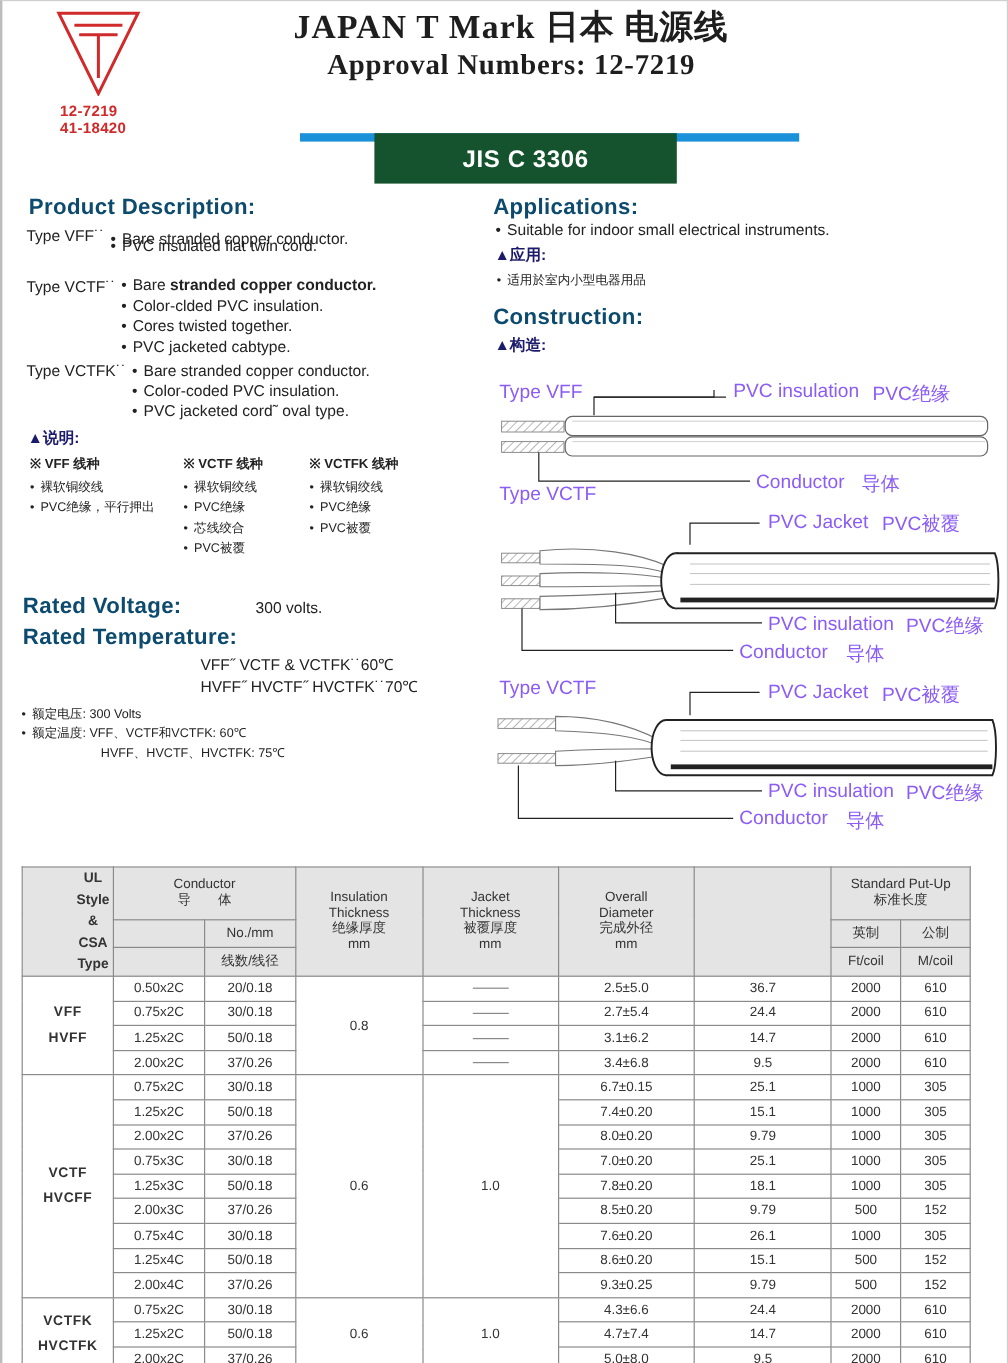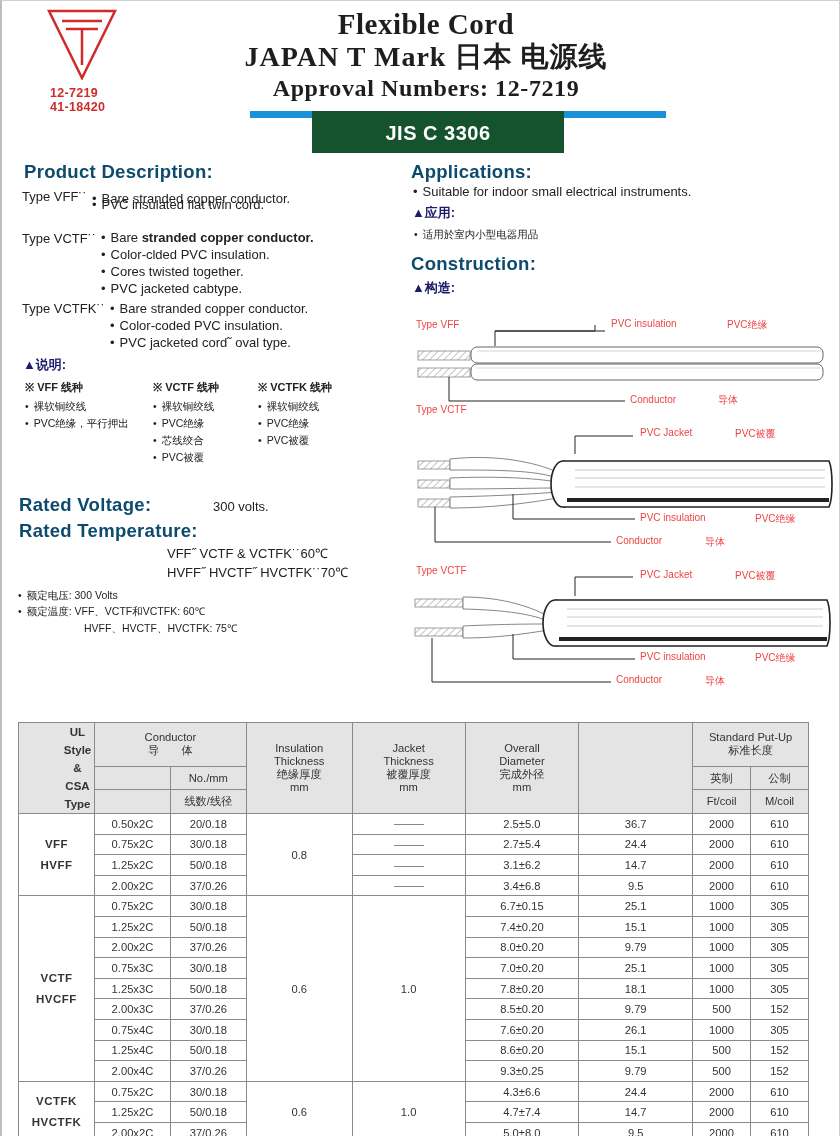--- a/index.html
+++ b/index.html
@@ -25,21 +25,21 @@
   .small { font-size: 10.5px; line-height: 16px; }
   .bullet::before { content: "\2022"; margin-right: 5px; }
 
   .desc-row { position: absolute; font-size: 13px; line-height: 17px; color: #222; white-space: nowrap; }
 
   .sm-col { position: absolute; font-size: 10.5px; line-height: 17px; color: #222; }
   .sm-col .hd { font-weight: bold; font-size: 11px; margin-bottom: 2px; }
 
   
   .diagram { position: absolute; left: 405px; }
-  .dlabel { position: absolute; font-size: 10px; color: #ef4444; white-space: nowrap; }
+  .dlabel { position: absolute; font-size: 16px; color: #8b5cf6; white-space: nowrap; }
 
   
   table.spec { position: absolute; left: 18px; top: 722px; width: 791px; border-collapse: collapse; font-size: 11.2px; color: #333; }
   table.spec td, table.spec th { border: 1px solid #8a8a8a; text-align: center; vertical-align: middle; font-weight: normal; padding: 0; }
   table.spec thead th { background: #e4e4e4; line-height: 13px; }
   table.spec tbody td { height: 20.6px; }
   table.spec .type { font-weight: bold; font-size: 11.5px; line-height: 21px; letter-spacing: 0.5px; }
   table.spec .bold { font-weight: bold; font-size: 11.5px; padding-left: 42px; }
   .dash { display: inline-block; width: 30px; border-top: 1px solid #888; vertical-align: middle; }
 </style>
@@ -53,21 +53,20 @@
   <line x1="16" y1="13" x2="56" y2="13" stroke="#d02a2a" stroke-width="2.5"></line>
   <line x1="20" y1="21" x2="52" y2="21" stroke="#d02a2a" stroke-width="2.5"></line>
   <line x1="36" y1="21" x2="36" y2="57" stroke="#d02a2a" stroke-width="2.5"></line>
 </svg>
 <div class="logo-nums">
   <div>12-7219</div>
   <div>41-18420</div>
 </div>
 
 <div class="title-block">
-  <div class="t1">Flexible Cord</div>
   <div class="t2">JAPAN T  Mark 日本 电源线</div>
   <div class="t3">Approval Numbers: 12-7219</div>
 </div>
 <div class="blue-line"></div>
 <div class="jis-box">JIS C 3306</div>
 
 <div class="h-sec h-big" style="left:24px; top:161px;">Product Description:</div>
 
 <div class="desc-row" style="left:22px; top:188px;">Type VFF˙˙</div>
 <div class="desc-row bullet" style="left:92px; top:190px;">Bare stranded copper conductor.</div>

